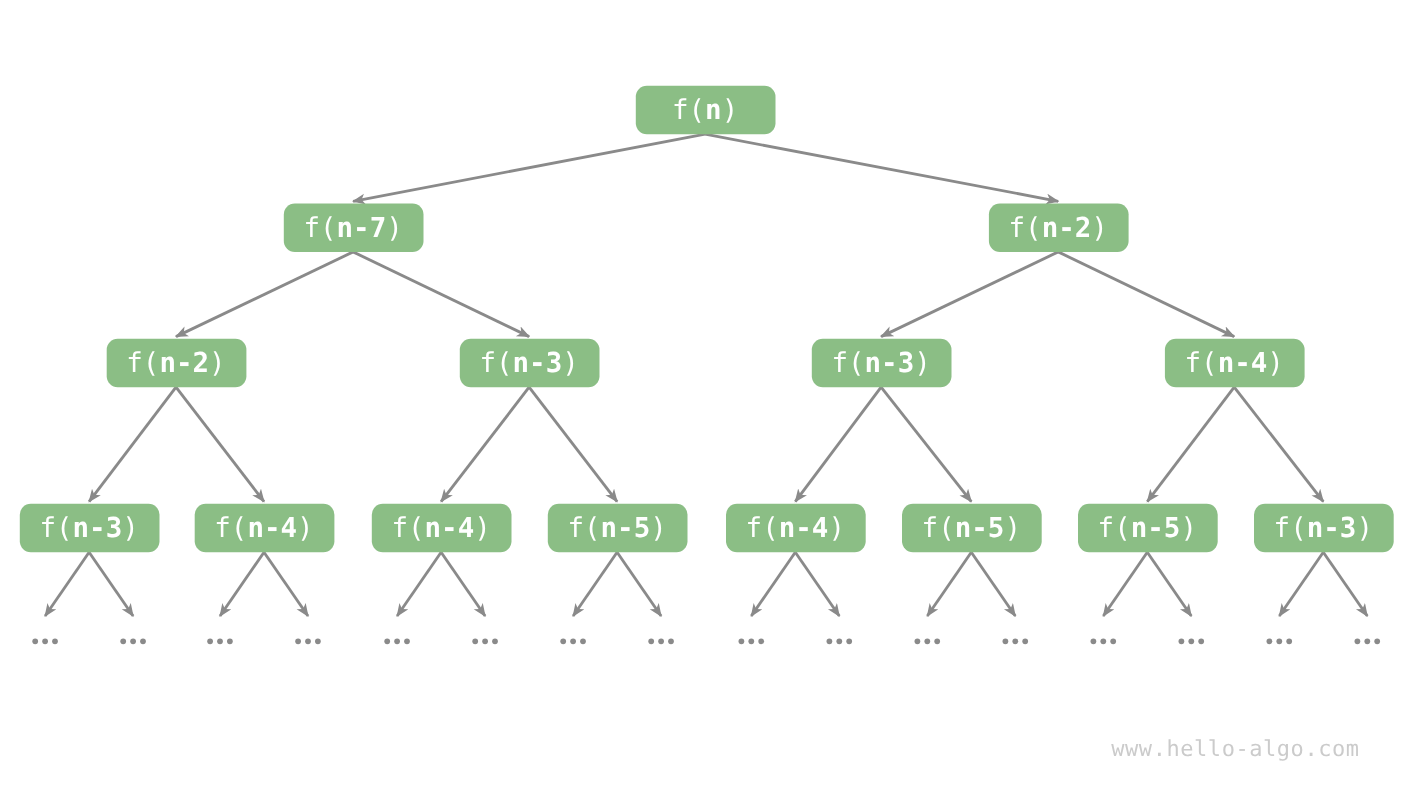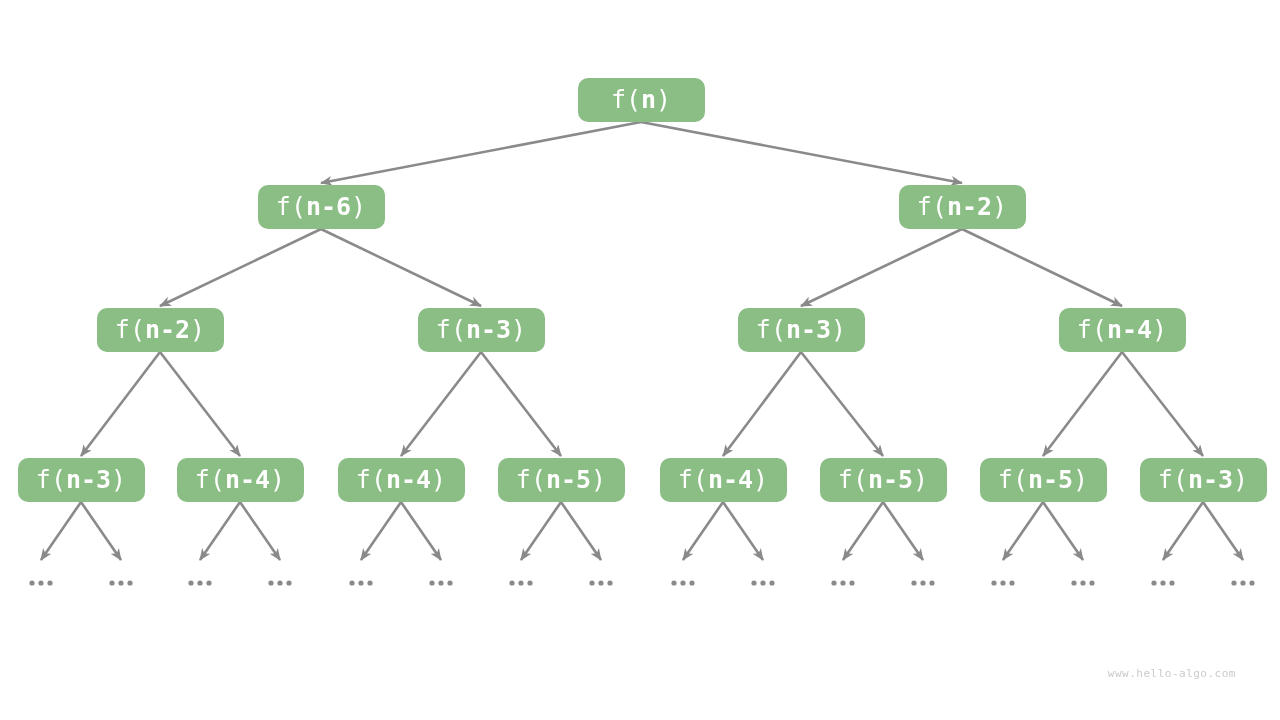--- a/index.html
+++ b/index.html
@@ -24,22 +24,22 @@
     align-items: center;
     justify-content: center;
     font-size: 25px;
     line-height: 44px;
     white-space: pre;
   }
   .node .arg { font-weight: bold; }
   .watermark {
     position: absolute;
     right: 44px;
-    bottom: 40px;
-    font-size: 11px;
+    bottom: 28px;
+    font-size: 20px;
     letter-spacing: 0.5px;
     color: var(--watermark-color, #cbcbcb);
   }
   .edge-line { stroke: var(--edge-color, #8a8a8a); stroke-width: 2.6; fill: none; }
   .ellipsis-dot { fill: var(--dot-color, #8a8a8a); }
   #arrowhead path { fill: var(--edge-color, #8a8a8a); }
 </style>
 </head>
 <body>
 
@@ -133,21 +133,21 @@
         <circle cx="1243" cy="583" r="2.6" class="ellipsis-dot"></circle>
         <circle cx="1252" cy="583" r="2.6" class="ellipsis-dot"></circle>
       </g>
   </svg>
 
   <div class="nodes-layer" id="nodes-layer">
       <div class="node" style="left: 577.5px; top: 78px;">
     <span class="pre">f(</span><span class="arg">n</span><span class="post">)</span>
   </div>
       <div class="node" style="left: 257.5px; top: 185px;">
-    <span class="pre">f(</span><span class="arg">n-6</span><span class="post">)</span>
+    <span class="pre">f(</span><span class="arg">n-7</span><span class="post">)</span>
   </div>
       <div class="node" style="left: 898.5px; top: 185px;">
     <span class="pre">f(</span><span class="arg">n-2</span><span class="post">)</span>
   </div>
       <div class="node" style="left: 96.5px; top: 308px;">
     <span class="pre">f(</span><span class="arg">n-2</span><span class="post">)</span>
   </div>
       <div class="node" style="left: 417.5px; top: 308px;">
     <span class="pre">f(</span><span class="arg">n-3</span><span class="post">)</span>
   </div>

